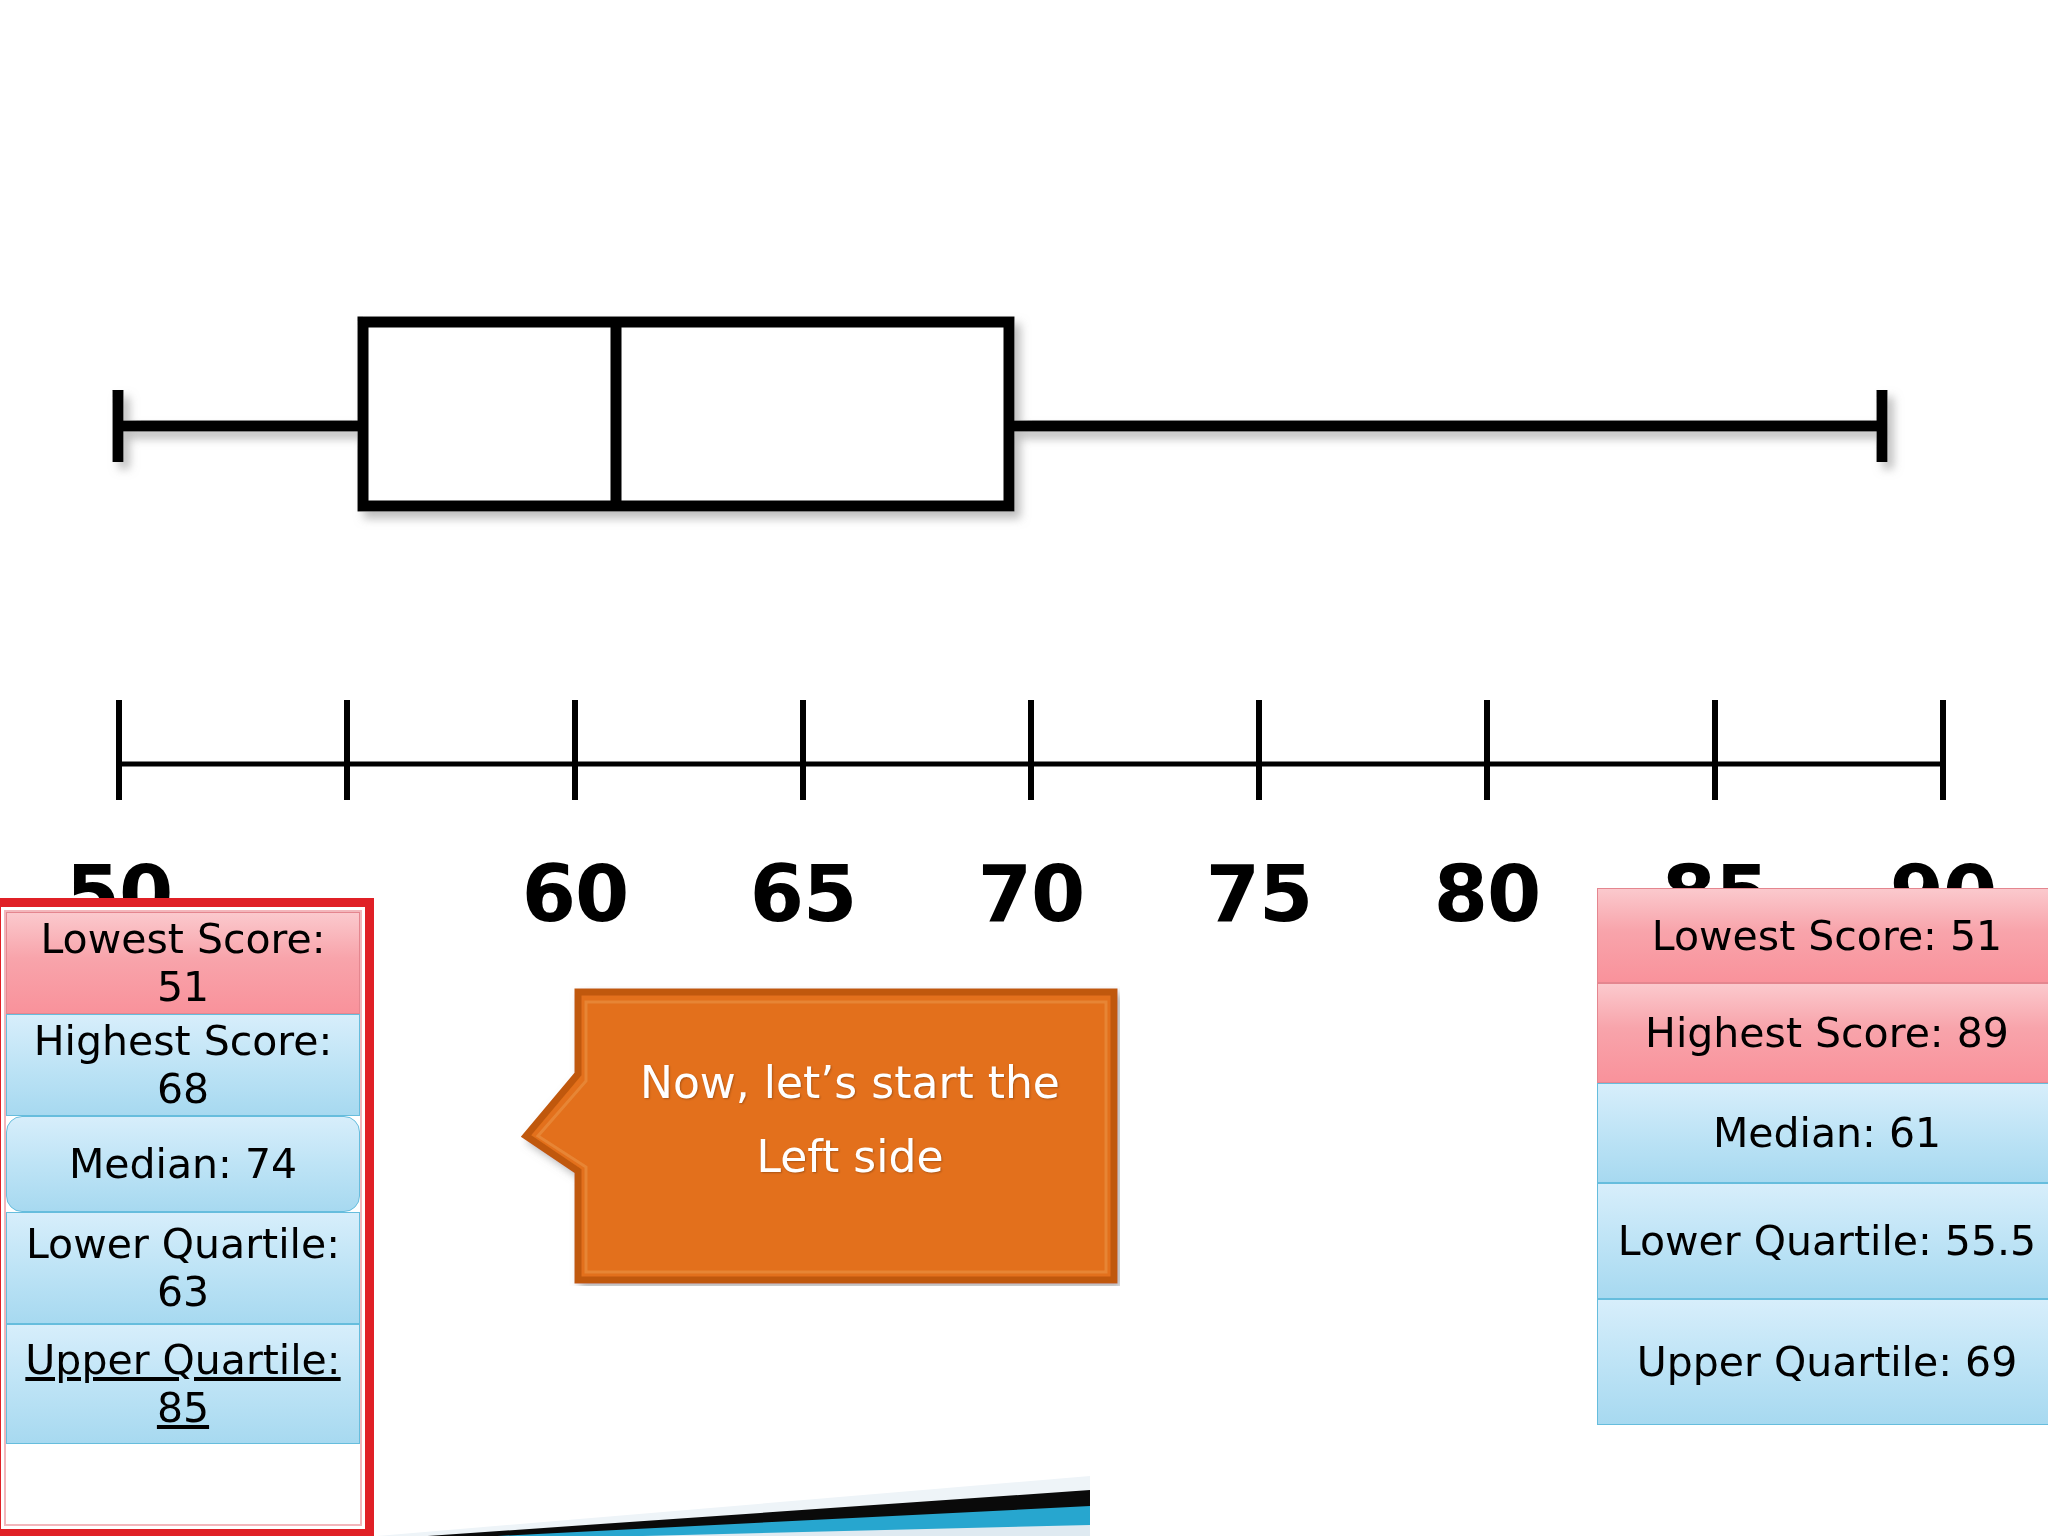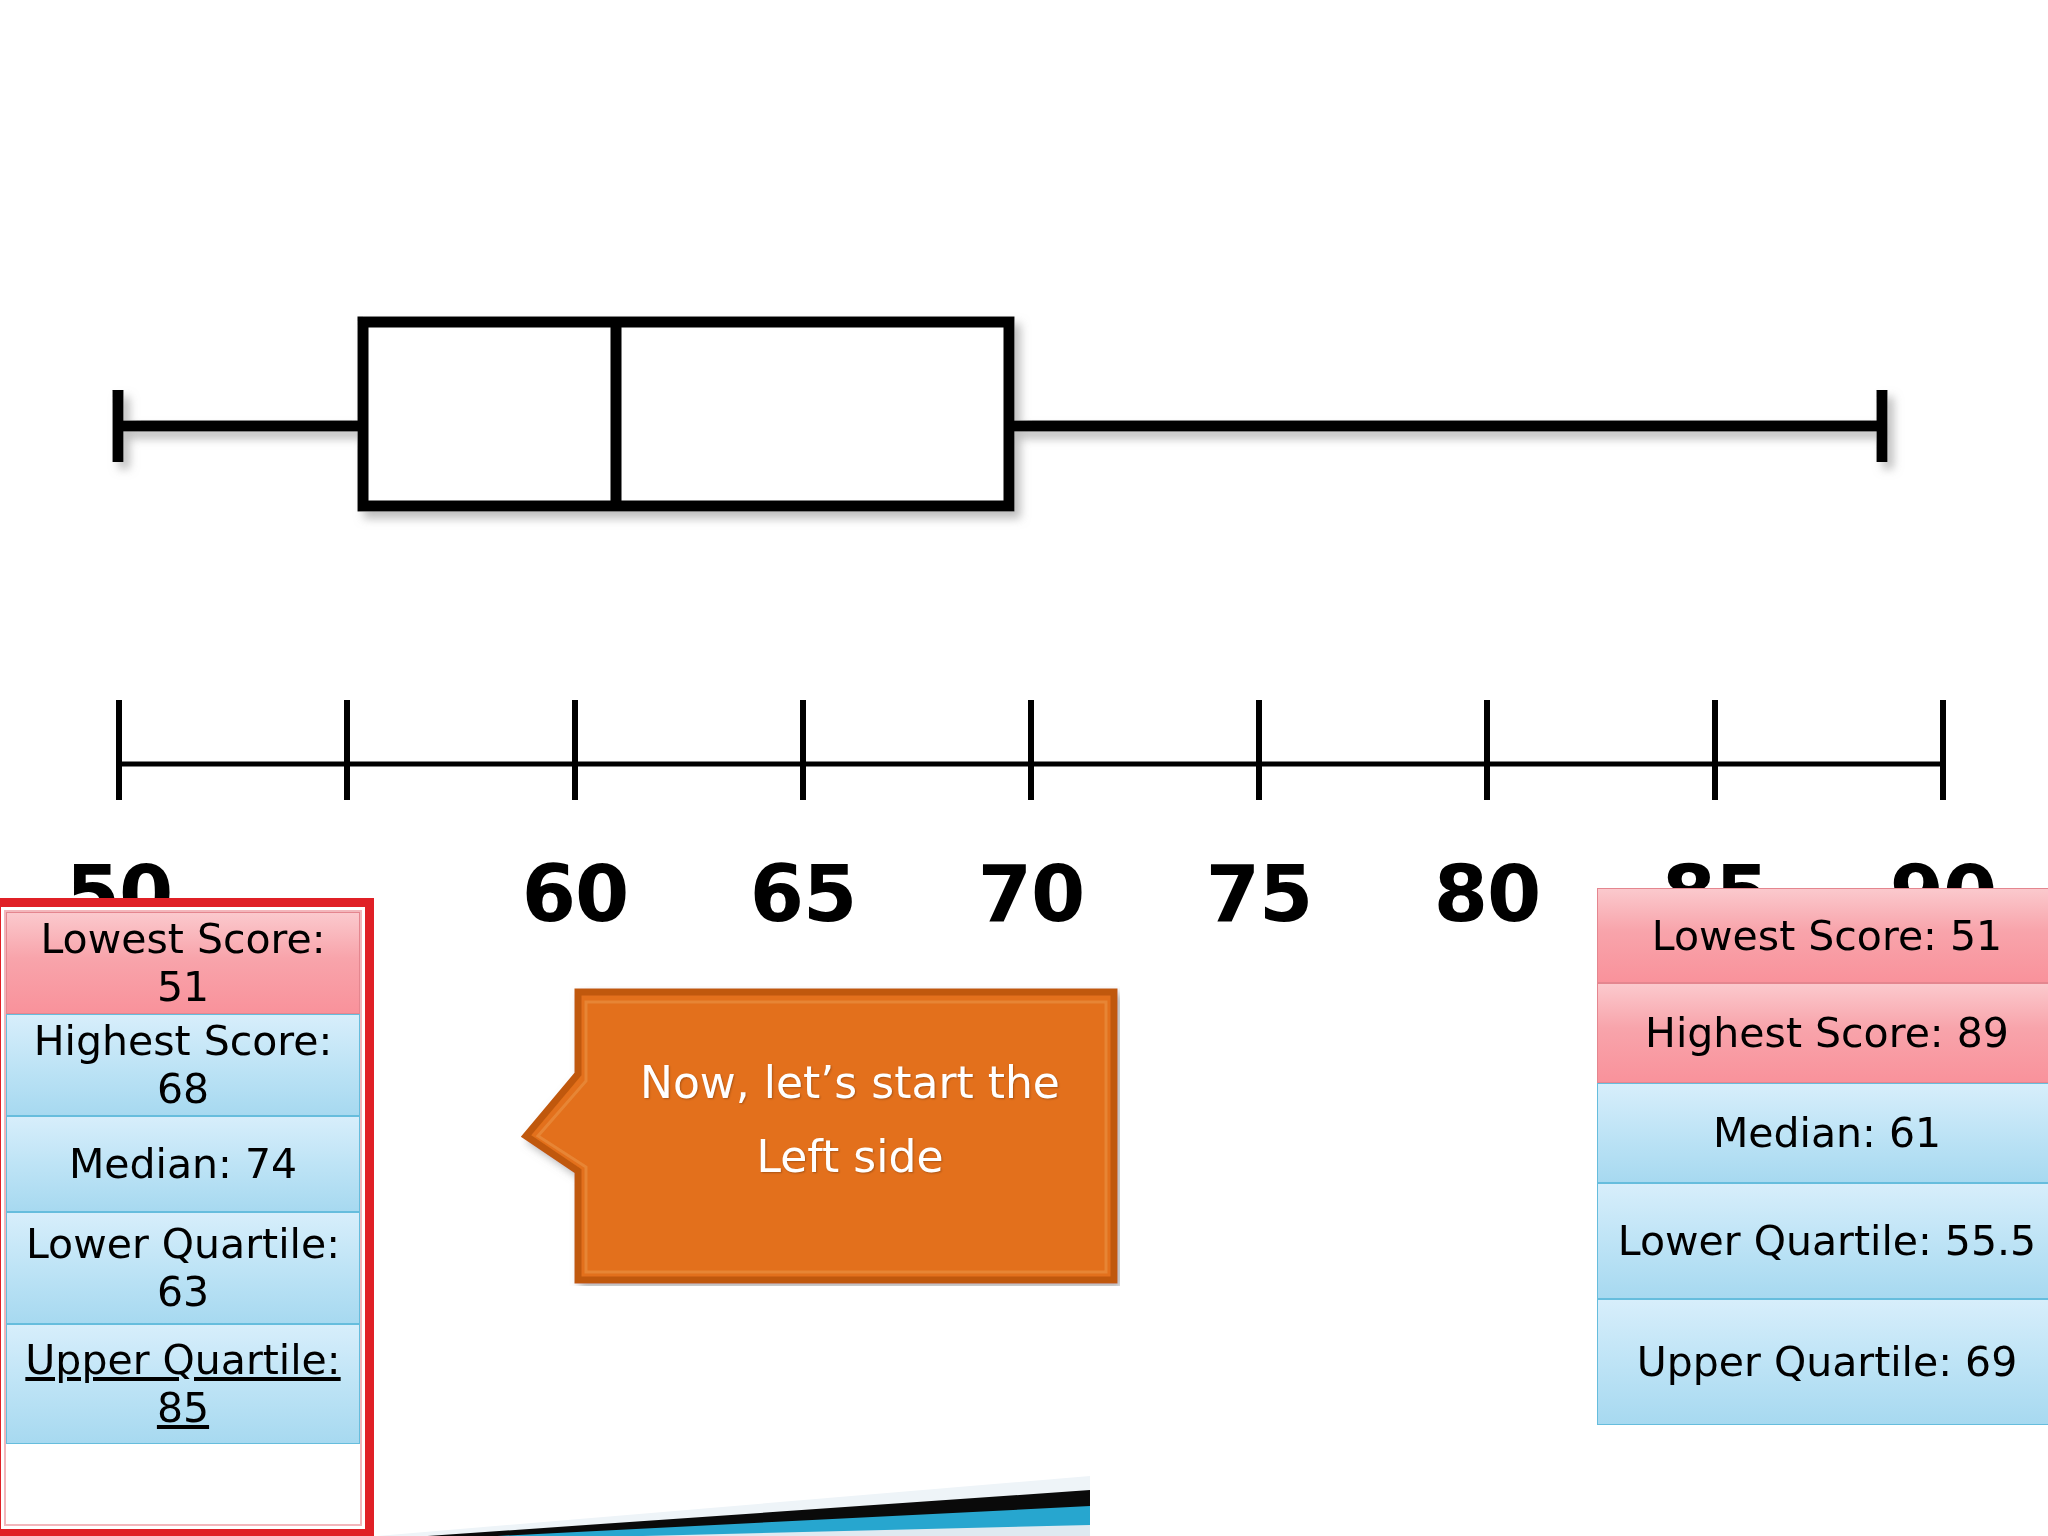--- a/index.html
+++ b/index.html
@@ -72,21 +72,21 @@
   .cell.blue{
     background:linear-gradient(180deg,#d7eefb 0%,#bfe4f6 48%,#a7d9f0 100%);
     border:1px solid #66bddd;
   }
   .left .cell{font-size:41px;}
   .right .cell{font-size:41px;}
 
   
   .left .r0{flex:0 0 90px;}
   .left .r1{flex:0 0 96px;}
-  .left .r2{flex:0 0 96px;}
+  .left .r2{flex:0 0 96px;border-radius:16px;}
   .left .r3{flex:0 0 112px;}
   .left .r4{flex:0 0 120px;text-decoration:underline;}
 
   
   .right .r0{flex:0 0 95px;}
   .right .r1{flex:0 0 100px;}
   .right .r2{flex:0 0 100px;}
   .right .r3{flex:0 0 116px;}
   .right .r4{flex:0 0 126px;}
 

